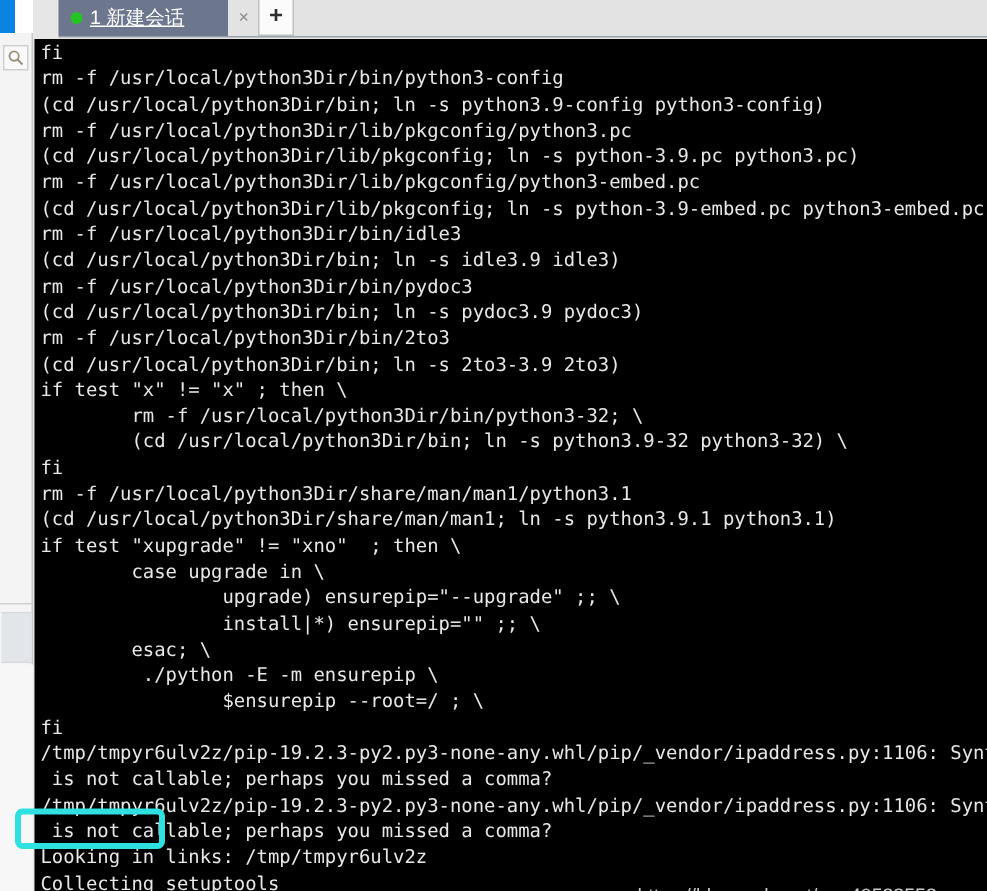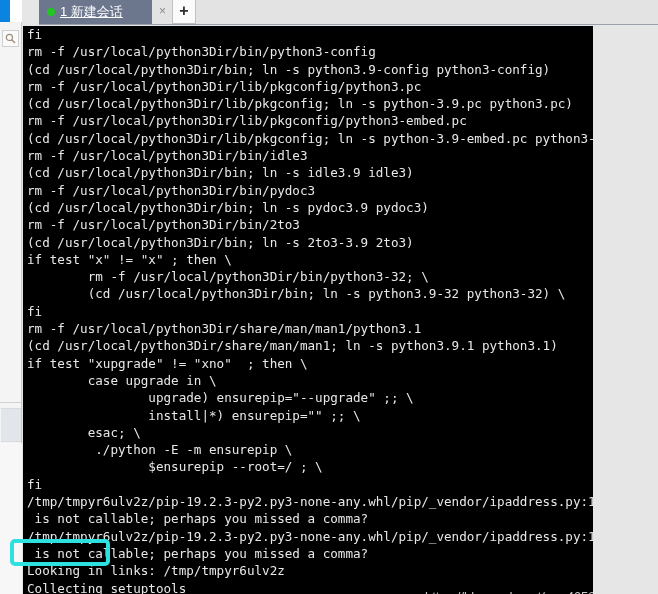--- a/index.html
+++ b/index.html
@@ -131,21 +131,21 @@
     font-size: 16px;
     font-weight: bold;
     line-height: 22px;
     text-align: center;
   }
 
   
   #terminal {
     position: absolute;
     left: 23px; top: 26px;
-    width: 570px; height: 568px;
+    width: 635px; height: 568px;
     background: #000000;
     overflow: hidden;
   }
   #term-lines {
     position: absolute;
     left: 4px; top: 0px;
     width: 700px;
     white-space: pre;
     font-family: "DejaVu Sans Mono", "Liberation Mono", monospace;
     font-size: 12.6px;

